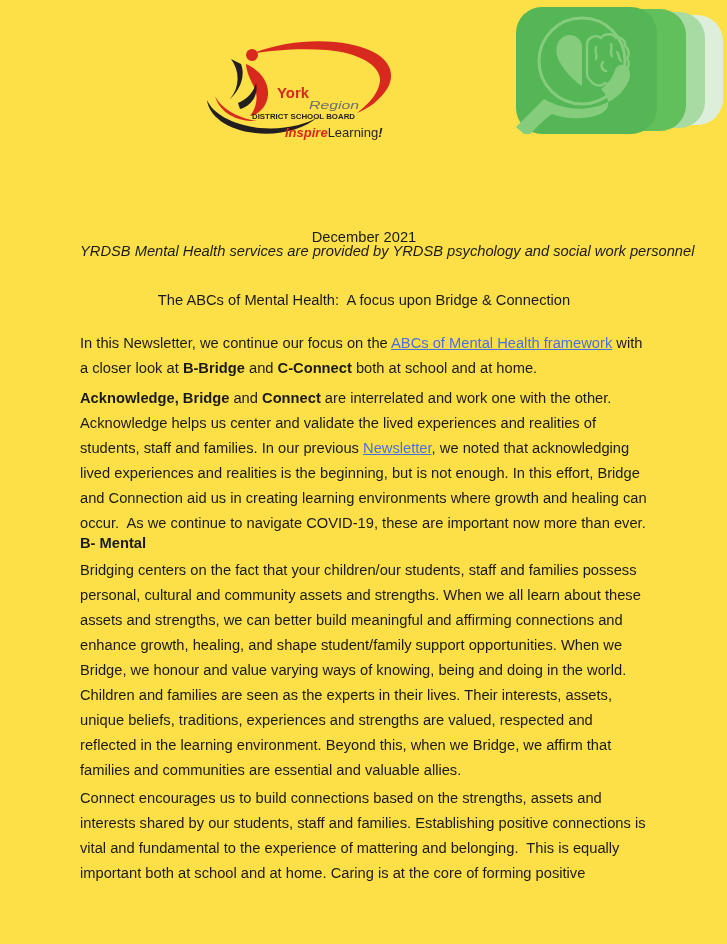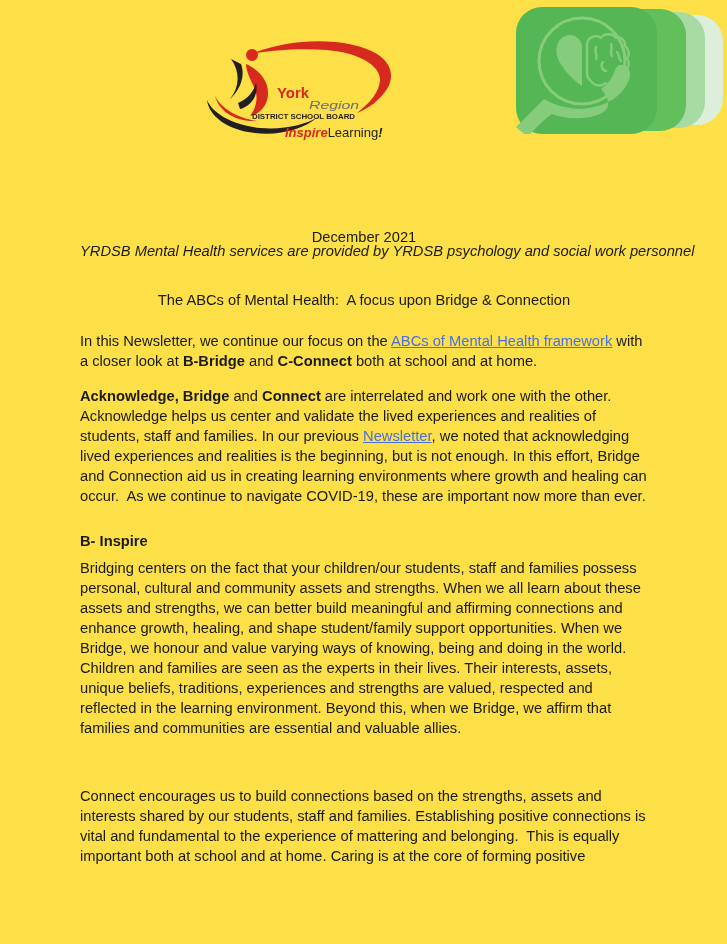--- a/index.html
+++ b/index.html
@@ -8,21 +8,21 @@
     width:727px;height:944px;
     background:#fde047;
     font-family:"Liberation Sans", sans-serif;
     color:#1a1a1a;
     overflow:hidden;
   }
   .abs{position:absolute;}
   .centered{left:80px;width:568px;text-align:center;}
   .bodytext{
     left:80px;width:570px;
-    font-size:14.7px;line-height:20px;
+    font-size:14.7px;line-height:25px;
     text-align:left;
     white-space:pre-wrap;
   }
   .title-line{font-size:14.7px;line-height:21px;white-space:pre-wrap;}
   .sec-heading{font-weight:bold;}
   .italic{font-style:italic;}
   .nowrap{white-space:nowrap;}
   .run-plain{font-style:normal;font-weight:normal;}
   .run-bold{font-weight:bold;}
   .run-italic{}
@@ -76,20 +76,20 @@
   <div class="abs centered title-line" style="top:179px;margin-top:48px;">December 2021</div>
 
   <div class="abs centered title-line italic nowrap" style="top:241px;">YRDSB Mental Health services are provided by YRDSB psychology and social work personnel</div>
 
   <div class="abs centered title-line" style="top:290px;">The ABCs of Mental Health:  A focus upon Bridge &amp; Connection</div>
 
   <div class="abs bodytext" style="top:331px;"><span class="run-plain">In this Newsletter, we continue our focus on the </span><a class="run-link" href="#">ABCs of Mental Health framework</a><span class="run-plain"> with a closer look at </span><span class="run-bold">B-Bridge</span><span class="run-plain"> and </span><span class="run-bold">C-Connect</span><span class="run-plain"> both at school and at home.</span></div>
 
   <div class="abs bodytext" style="top:386px;"><span class="run-bold">Acknowledge, Bridge</span><span class="run-plain"> and </span><span class="run-bold">Connect</span><span class="run-plain"> are interrelated and work one with the other. </span><span class="run-italic">Acknowledge</span><span class="run-plain"> helps us center and validate the lived experiences and realities of students, staff and families. In our previous </span><a class="run-link" href="#">Newsletter</a><span class="run-plain">, we noted that acknowledging lived experiences and realities is the beginning, but is not enough. In this effort, </span><span class="run-italic">Bridge</span><span class="run-plain"> and </span><span class="run-italic">Connection</span><span class="run-plain"> aid us in creating learning environments where growth and healing can occur.  As we continue to navigate COVID-19, these are important now more than ever.</span></div>
 
-  <div class="abs bodytext sec-heading" style="top:531px;">B- Inspire</div>
+  <div class="abs bodytext sec-heading" style="top:531px;">B- Mental</div>
 
   <div class="abs bodytext" style="top:558px;"><span class="run-italic">Bridging</span><span class="run-plain"> centers on the fact that your children/our students, staff and families possess personal, cultural and community assets and strengths. When we all learn about these assets and strengths, we can better build meaningful and affirming connections and enhance growth, healing, and shape student/family support opportunities. When we Bridge, we honour and value varying ways of knowing, being and doing in the world. Children and families are seen as the experts in their lives. Their interests, assets, unique beliefs, traditions, experiences and strengths are valued, respected and reflected in the learning environment. Beyond this, when we Bridge, we affirm that families and communities are essential and valuable allies.</span></div>
 
 
   <div class="abs bodytext" style="top:786px;"><span class="run-italic">Connect</span><span class="run-plain"> encourages us to build connections based on the strengths, assets and interests shared by our students, staff and families. Establishing positive connections is vital and fundamental to the experience of mattering and belonging.  This is equally important both at school and at home. Caring is at the core of forming positive</span></div>
 
 </div>
 
 </body></html>

